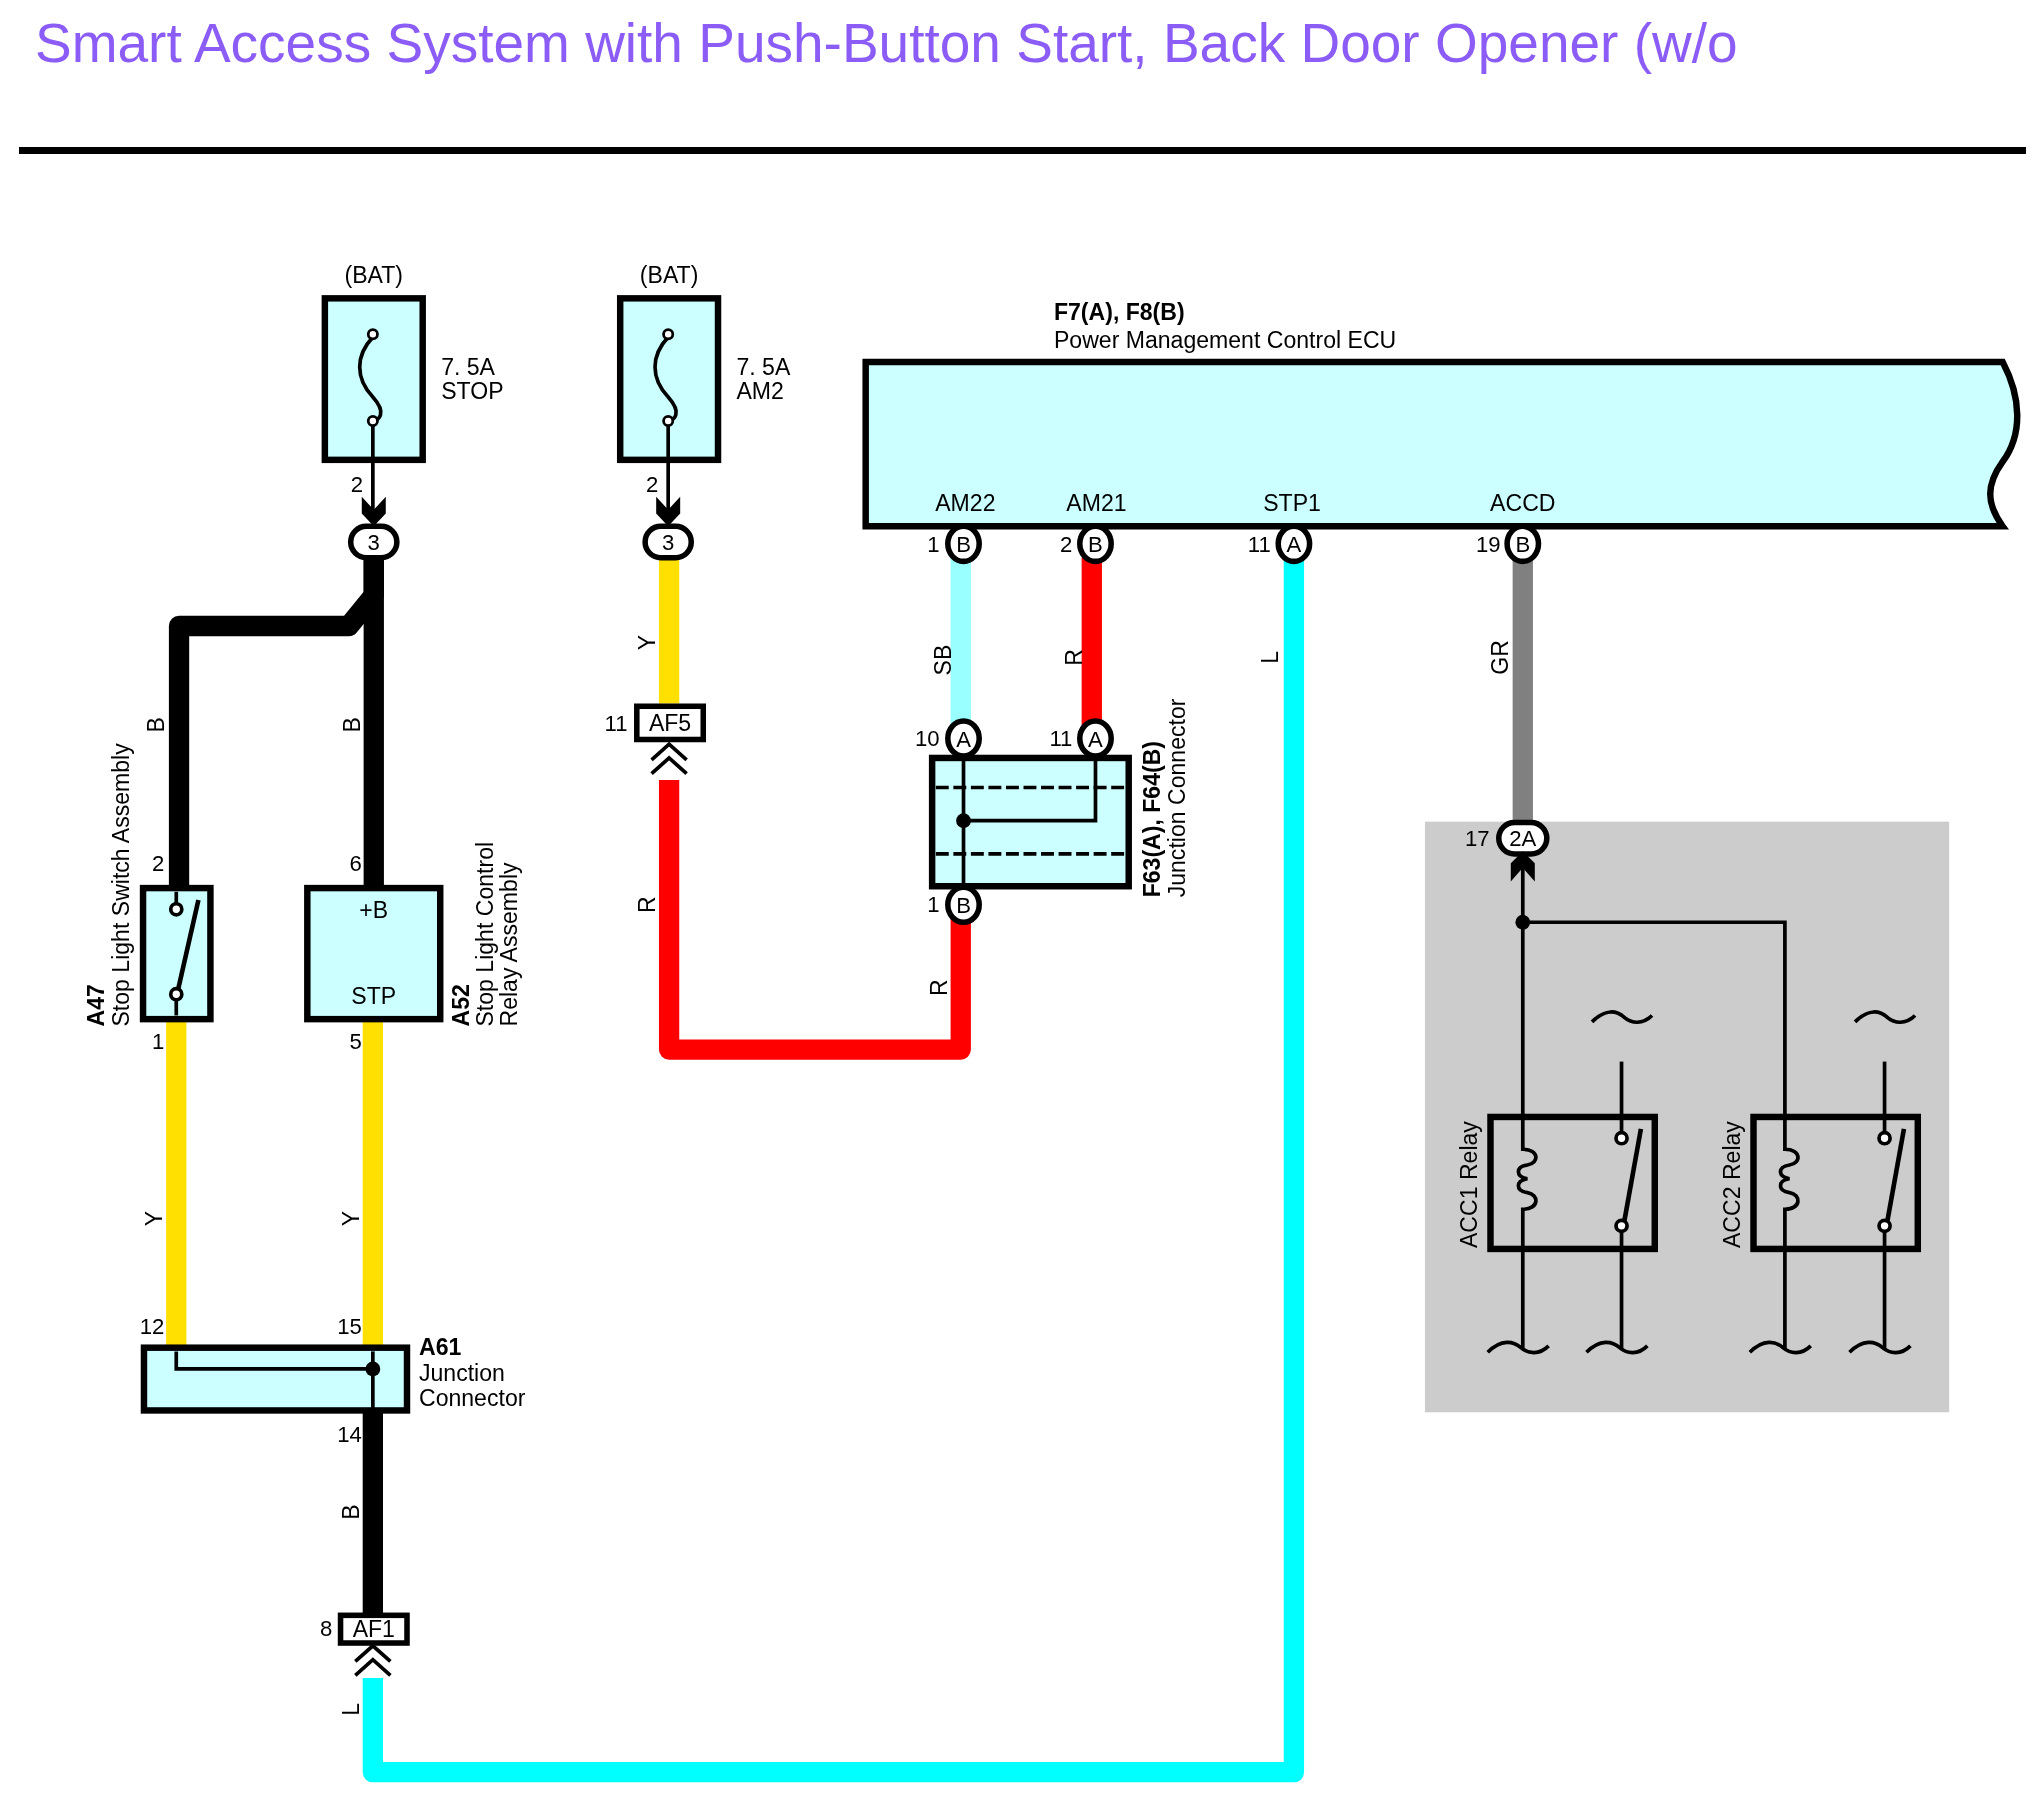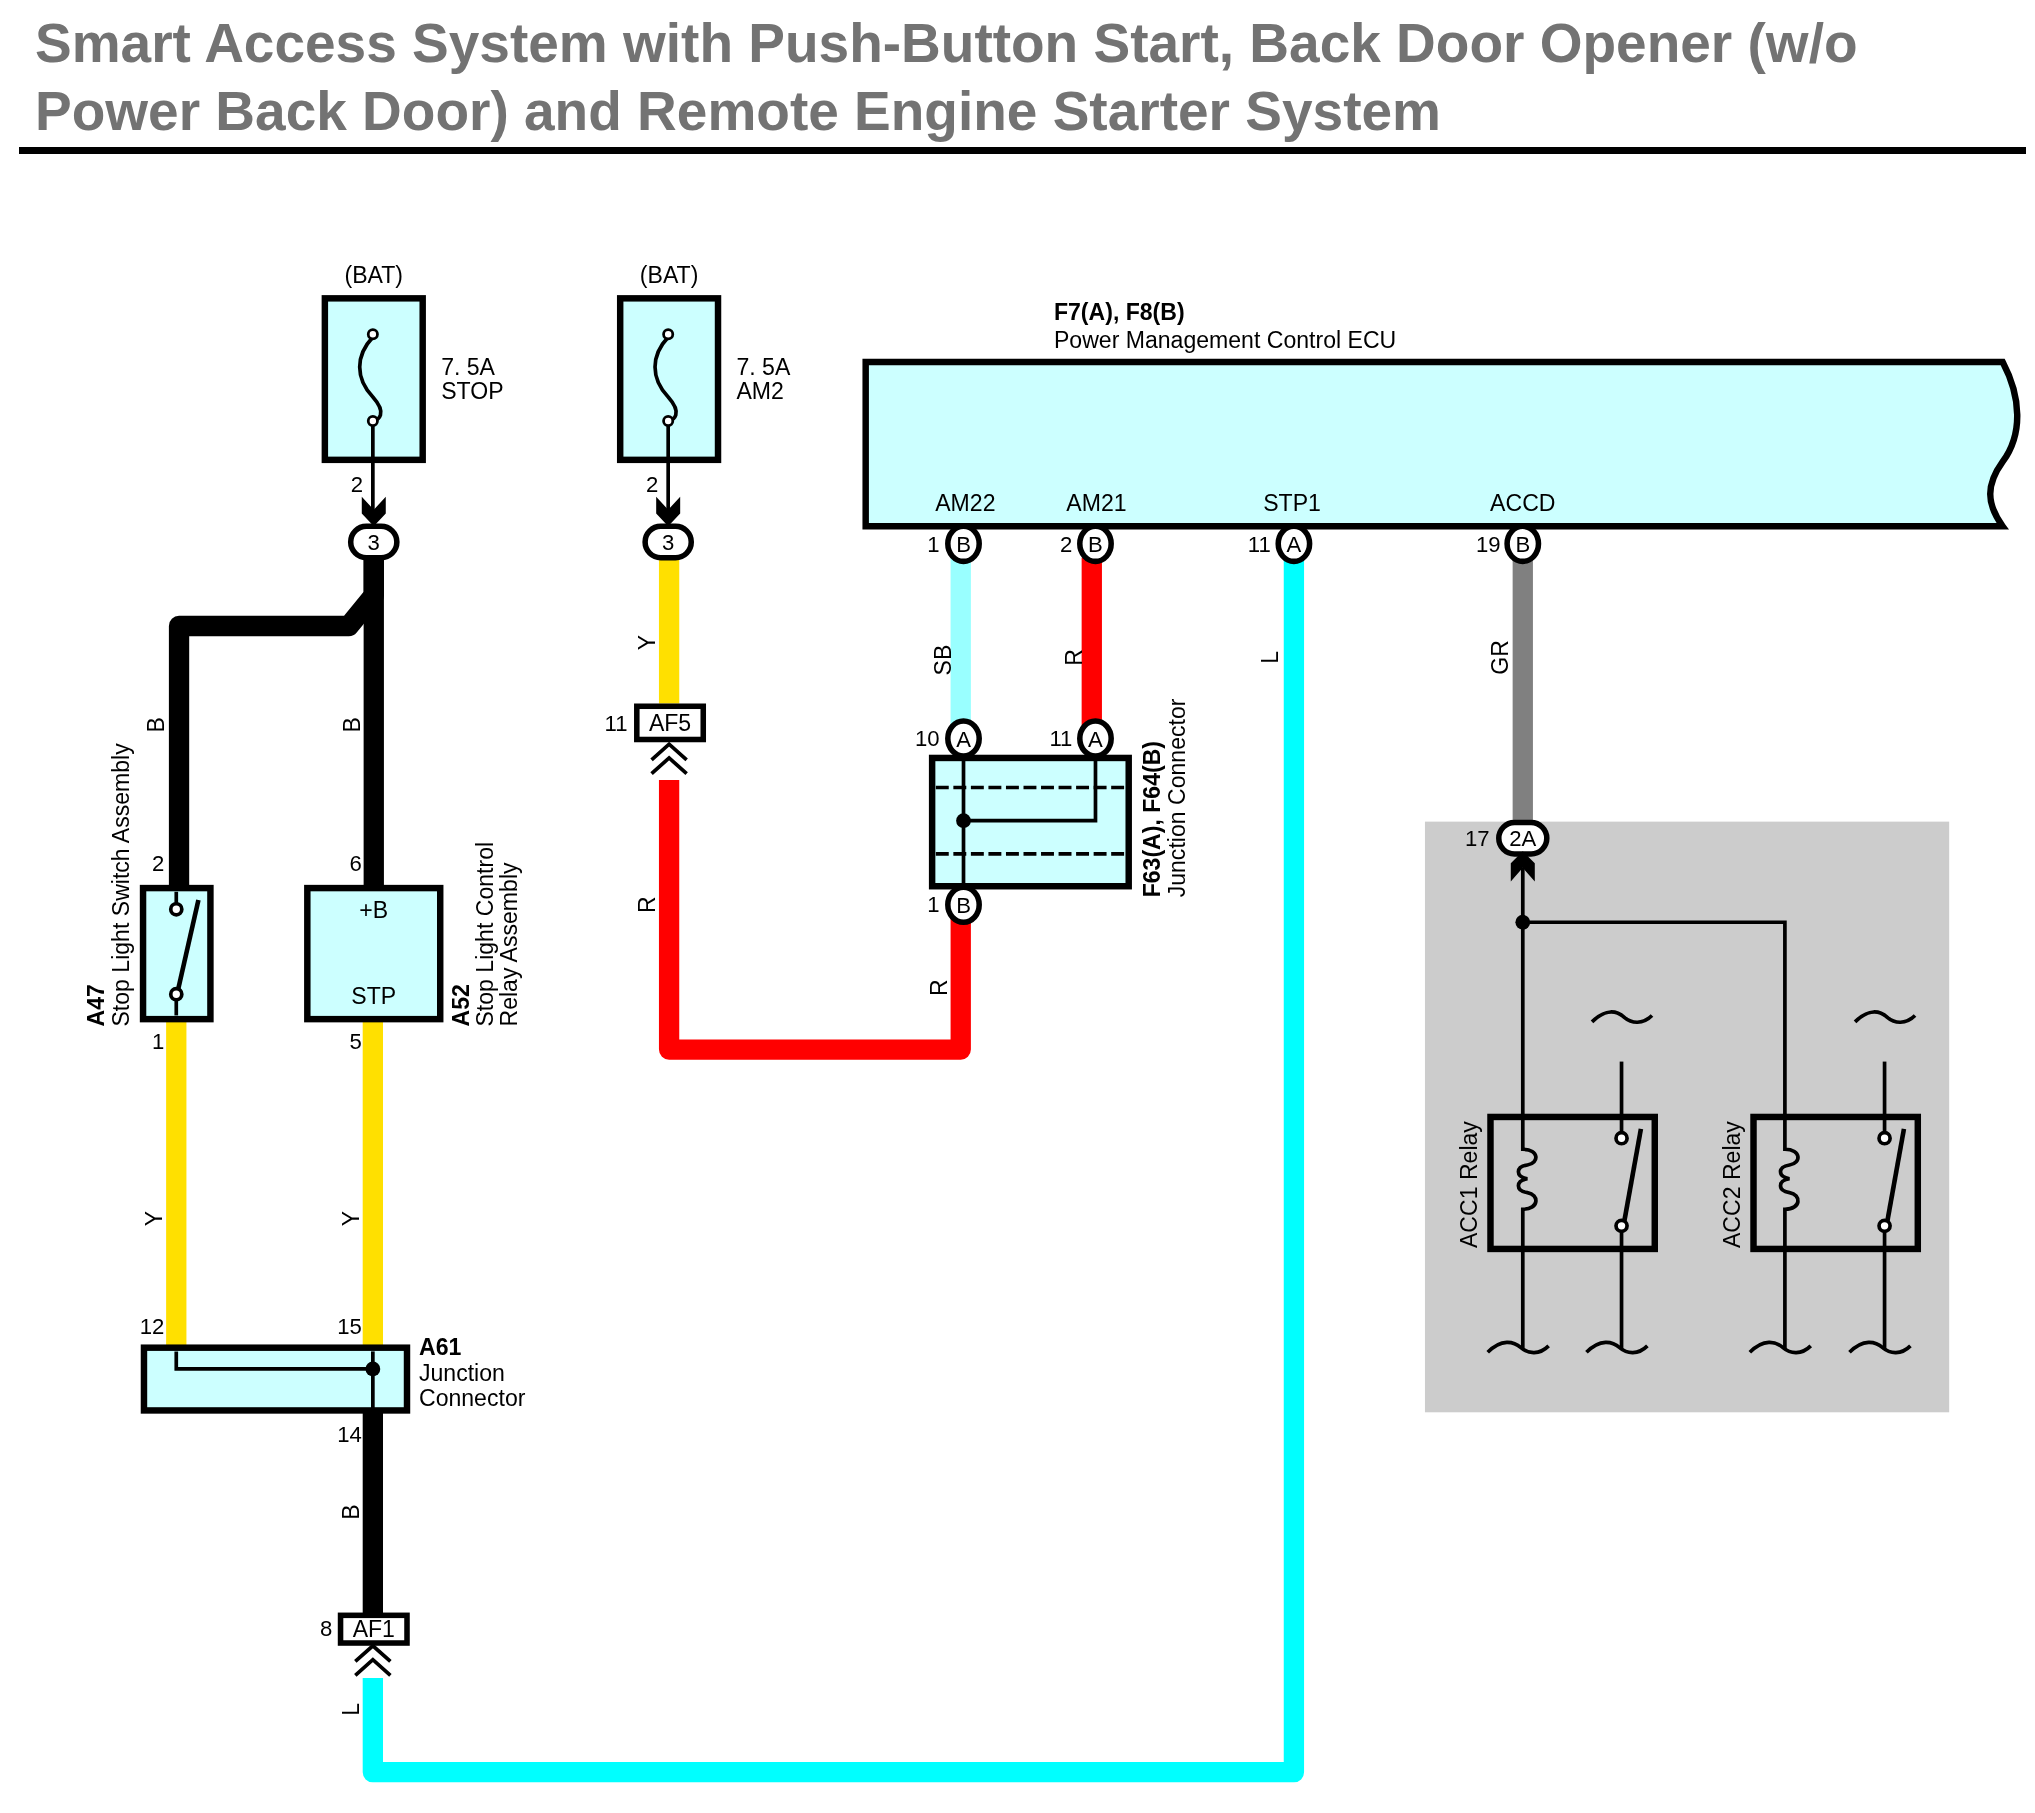--- a/index.html
+++ b/index.html
@@ -1,33 +1,32 @@
 <!DOCTYPE html>
 <html style="font-size:14.8px"><head>
 <meta charset="utf-8">
 <style>
   html, body { margin: 0; padding: 0; background: #ffffff; }
   body { width: 2035px; height: 1814px; position: relative; overflow: hidden; font-family: "Liberation Sans", sans-serif; }
-  .title { position: absolute; left: 35px; top: 9.2px; width: 1994px; font-family: "Liberation Sans", sans-serif; font-weight: bold; font-size: 55px; line-height: 68px; color: #737373; letter-spacing: 0px; margin: 0; }
+  .title { position: absolute; left: 35px; top: 9.2px; width: 1994px; font-family: "Liberation Sans", sans-serif; font-weight: normal; font-size: 55px; line-height: 68px; color: #8b5cf6; letter-spacing: 0px; margin: 0; }
   .title-rule { position: absolute; left: 18.5px; top: 147px; width: 2007px; height: 6.5px; background: #000; }
   svg { position: absolute; left: 0; top: 0; }
   svg text { font-family: "Liberation Sans", sans-serif; fill: #000; }
   .lbl { font-size: 25px; }
   .lbl-b { font-size: 25px; font-weight: bold; }
   .pin { font-size: 24px; }
   .wire { fill: none; stroke-linejoin: round; stroke-linecap: butt; }
   .box { stroke: #000; stroke-width: 7; }
   .thin { stroke: #000; stroke-width: 4; fill: none; }
 </style>
 </head>
 <body>
 
 <h1 class="title">
   <span>Smart Access System with Push-Button Start, Back Door Opener (w/o</span><br>
-  <span>Power Back Door) and Remote Engine Starter System</span>
 </h1>
 <div class="title-rule"></div>
 
 <svg width="2035" height="1814" viewBox="0 0 2205 1965">
 
   <rect x="1544" y="890" width="568" height="640" fill="#cccccc"></rect>
 
   <path class="wire" stroke="#000" stroke-width="22" d="M405 600 L405 645 L378 678 L194 678 L194 962"></path>
   <path class="wire" stroke="#000" stroke-width="22" d="M405 600 L405 962"></path>
 

